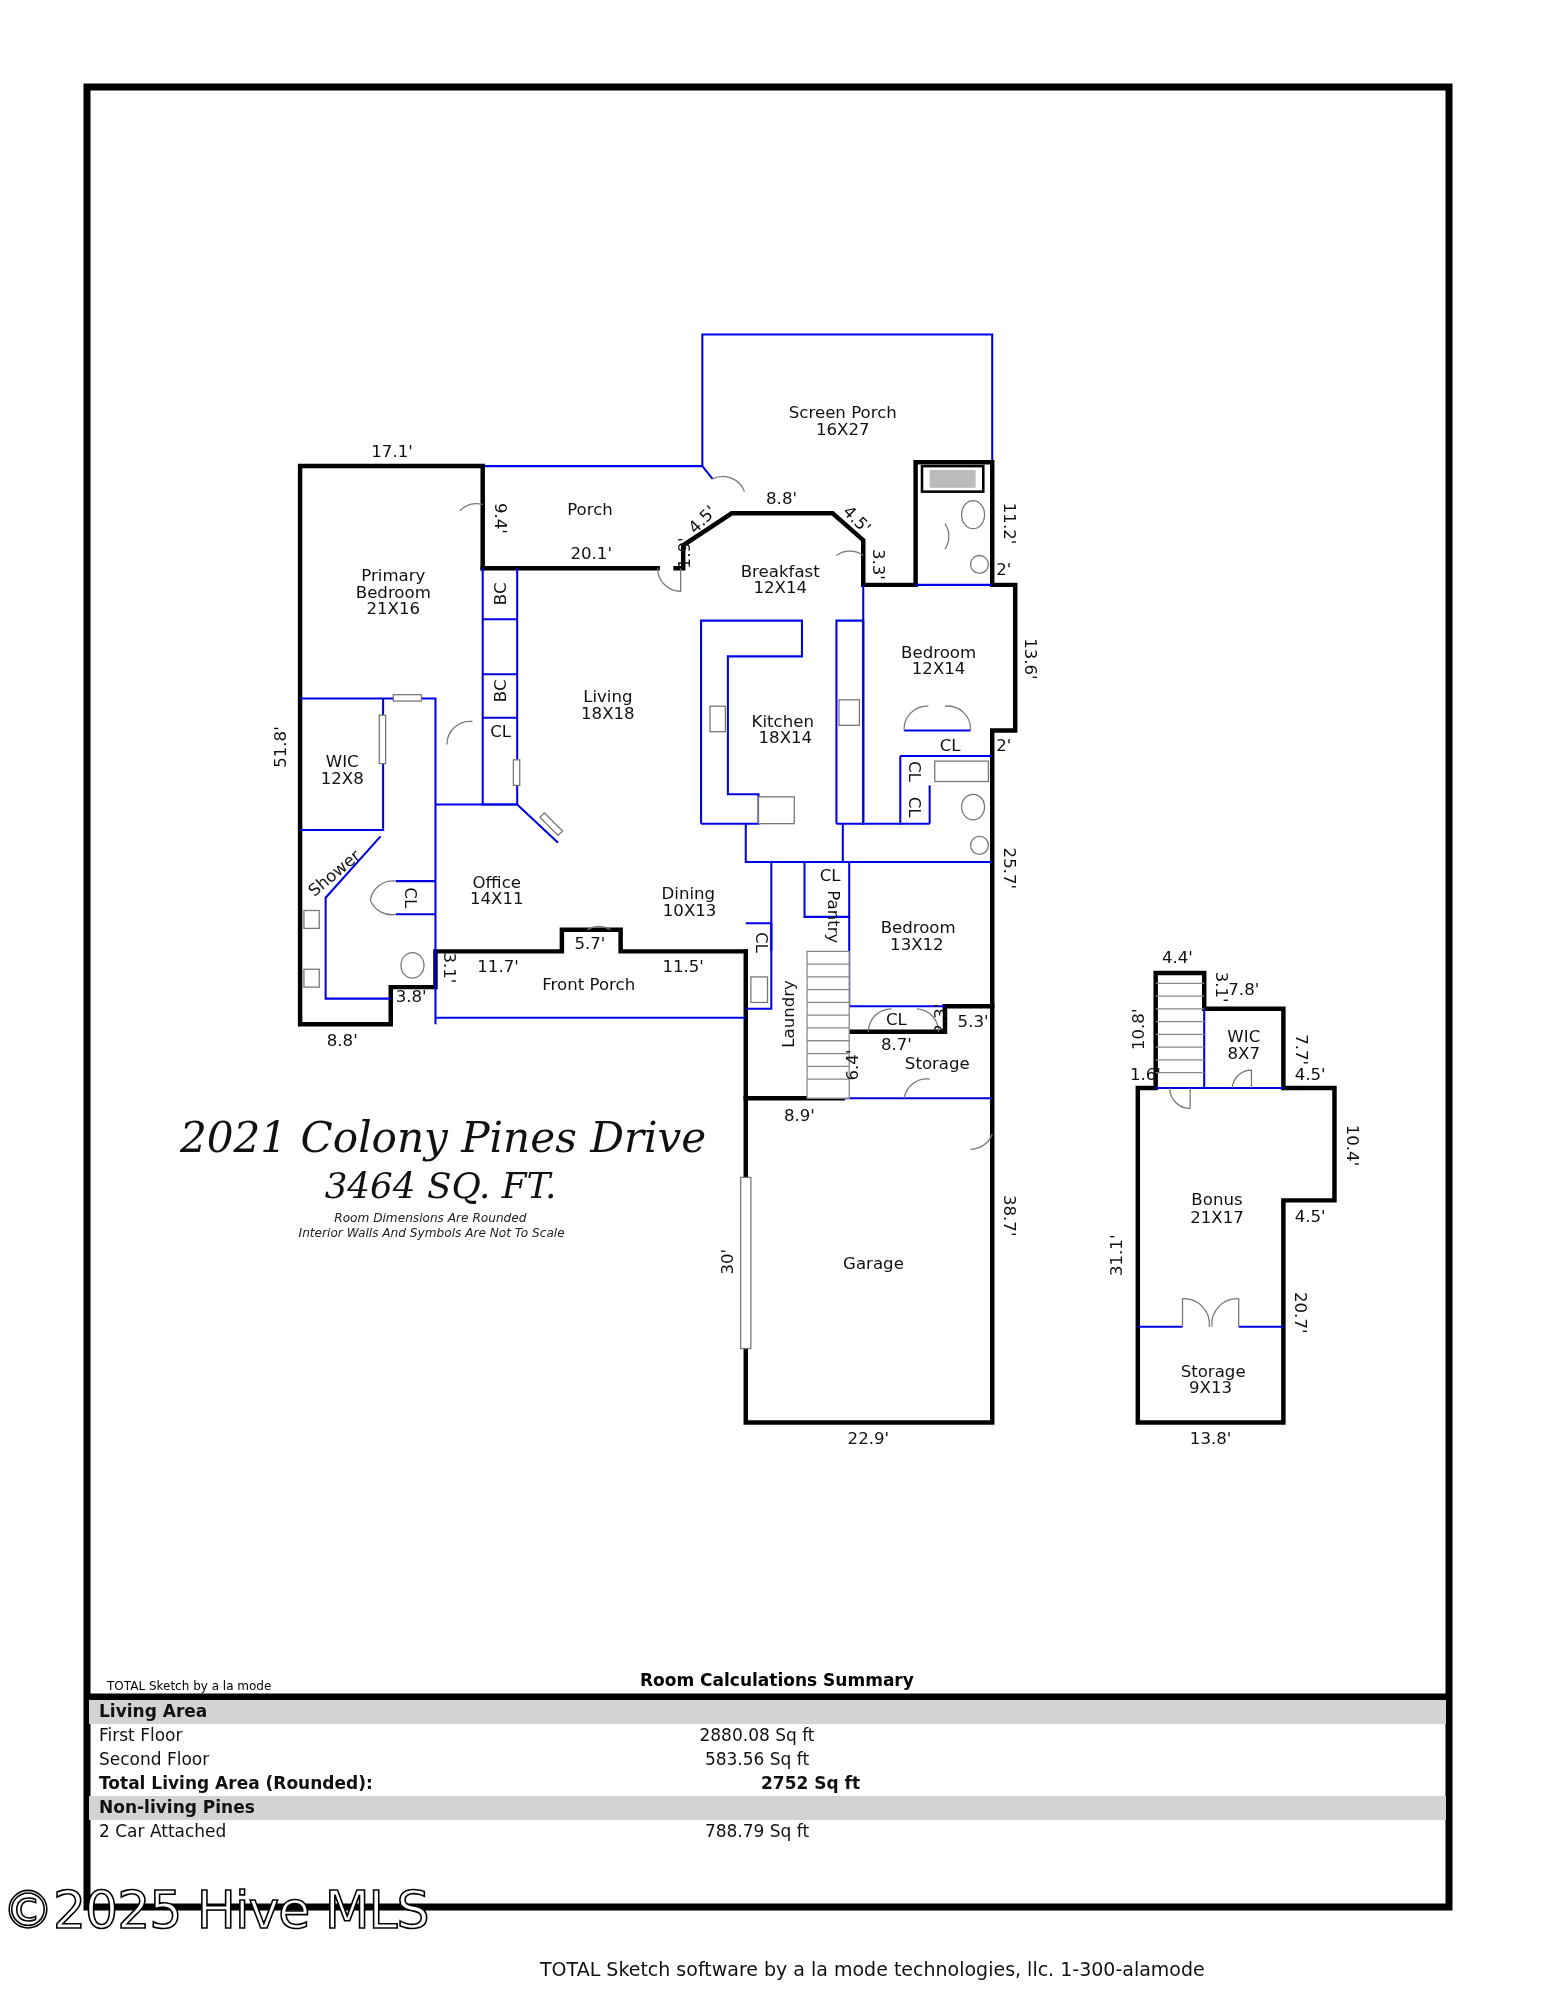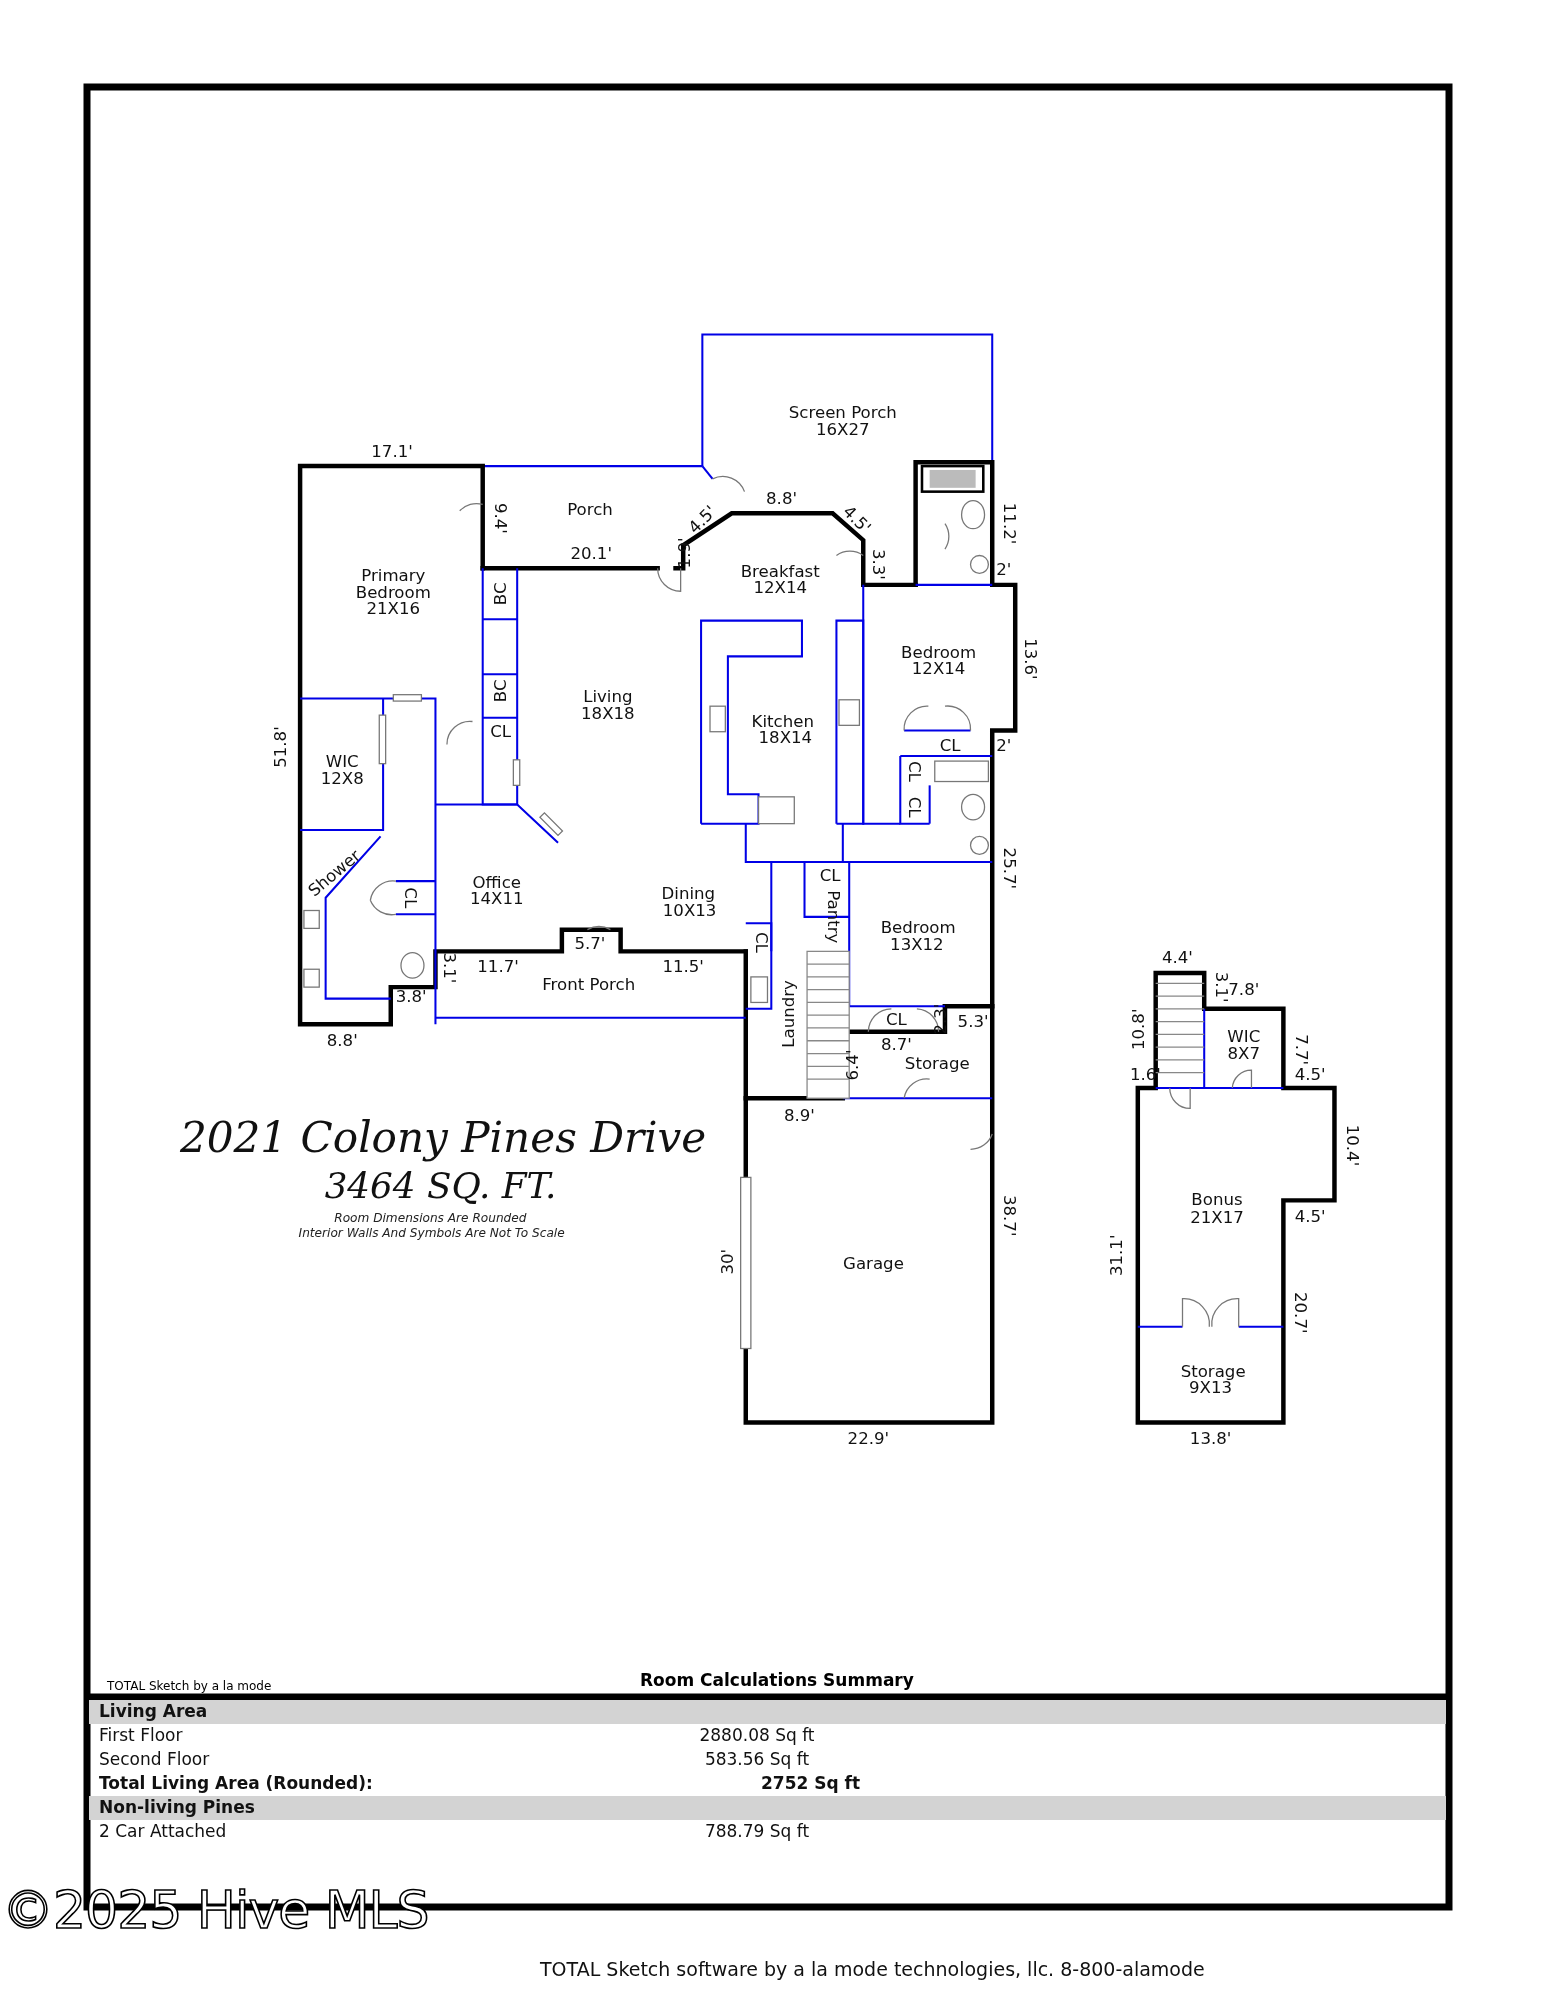--- a/index.html
+++ b/index.html
@@ -263,13 +263,13 @@
   <div class="srow head">
     <span>Non-living Pines</span>
   </div>
   <div class="srow">
     <span>2 Car Attached</span>
     <span class="val">788.79 Sq ft</span>
   </div>
 </div>
 
 <div class="watermark">©2025 Hive MLS</div>
-<div class="footer">TOTAL Sketch software by a la mode technologies, llc. 8-800-alamode</div>
+<div class="footer">TOTAL Sketch software by a la mode technologies, llc. 1-300-alamode</div>
 
 </body></html>

